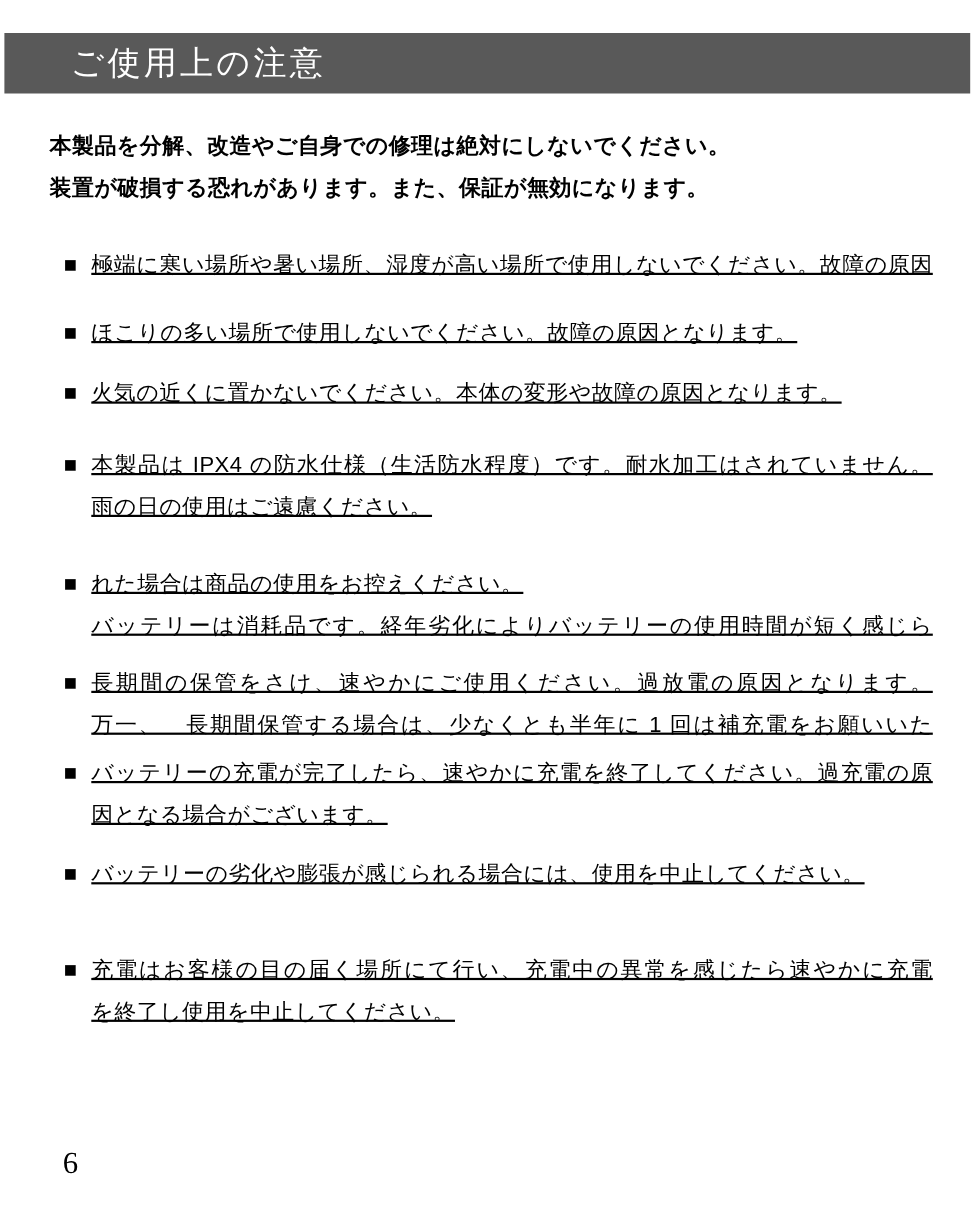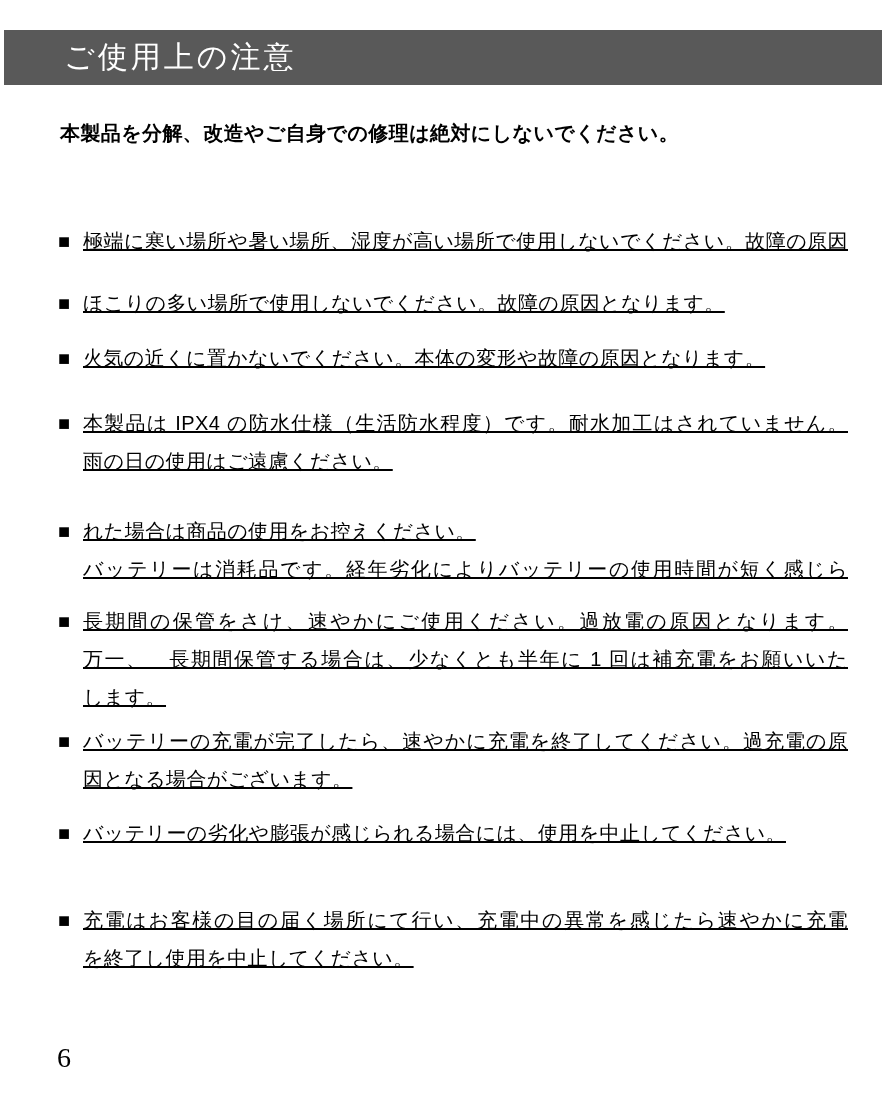--- a/index.html
+++ b/index.html
@@ -30,21 +30,21 @@
     color: #ffffff;
   }
   .header-title {
     font-size: 30px;
     letter-spacing: 3px;
     font-weight: normal;
   }
   .intro {
     position: absolute;
     top: 114px;
-    left: 60px;
+    left: 45px;
     width: 790px;
     font-size: 20px;
     font-weight: bold;
     line-height: 38px;
     letter-spacing: 0.4px;
   }
   .notes {
     position: absolute;
     top: 222px;
     left: 58px;
@@ -92,20 +92,21 @@
 <body>
 
 <div class="page">
 
   <div class="header-bar" style="background: rgb(89, 89, 89); color: rgb(255, 255, 255);">
     <span class="header-title">ご使用上の注意</span>
   </div>
 
   <div class="intro">
     <div class="intro-line">本製品を分解、改造やご自身での修理は絶対にしないでください。</div>
+    <div class="intro-line">装置が破損する恐れがあります。また、保証が無効になります。</div>
   </div>
 
   <div class="notes">
 
     <div class="note-item">
       <span class="note-marker">■</span>
       <div class="note-line full">極端に寒い場所や暑い場所、湿度が高い場所で使用しないでください。故障の原因</div>
     </div>
 
     <div class="note-item">
@@ -127,21 +128,20 @@
     <div class="note-item">
       <span class="note-marker">■</span>
       <div class="note-line">れた場合は商品の使用をお控えください。</div>
       <div class="note-line full">バッテリーは消耗品です。経年劣化によりバッテリーの使用時間が短く感じら</div>
     </div>
 
     <div class="note-item">
       <span class="note-marker">■</span>
       <div class="note-line full">長期間の保管をさけ、速やかにご使用ください。過放電の原因となります。</div>
       <div class="note-line full">万一、　長期間保管する場合は、少なくとも半年に 1 回は補充電をお願いいた</div>
-      <div class="note-line">します。</div>
     </div>
 
     <div class="note-item">
       <span class="note-marker">■</span>
       <div class="note-line full">バッテリーの充電が完了したら、速やかに充電を終了してください。過充電の原</div>
       <div class="note-line">因となる場合がございます。</div>
     </div>
 
     <div class="note-item">
       <span class="note-marker">■</span>

